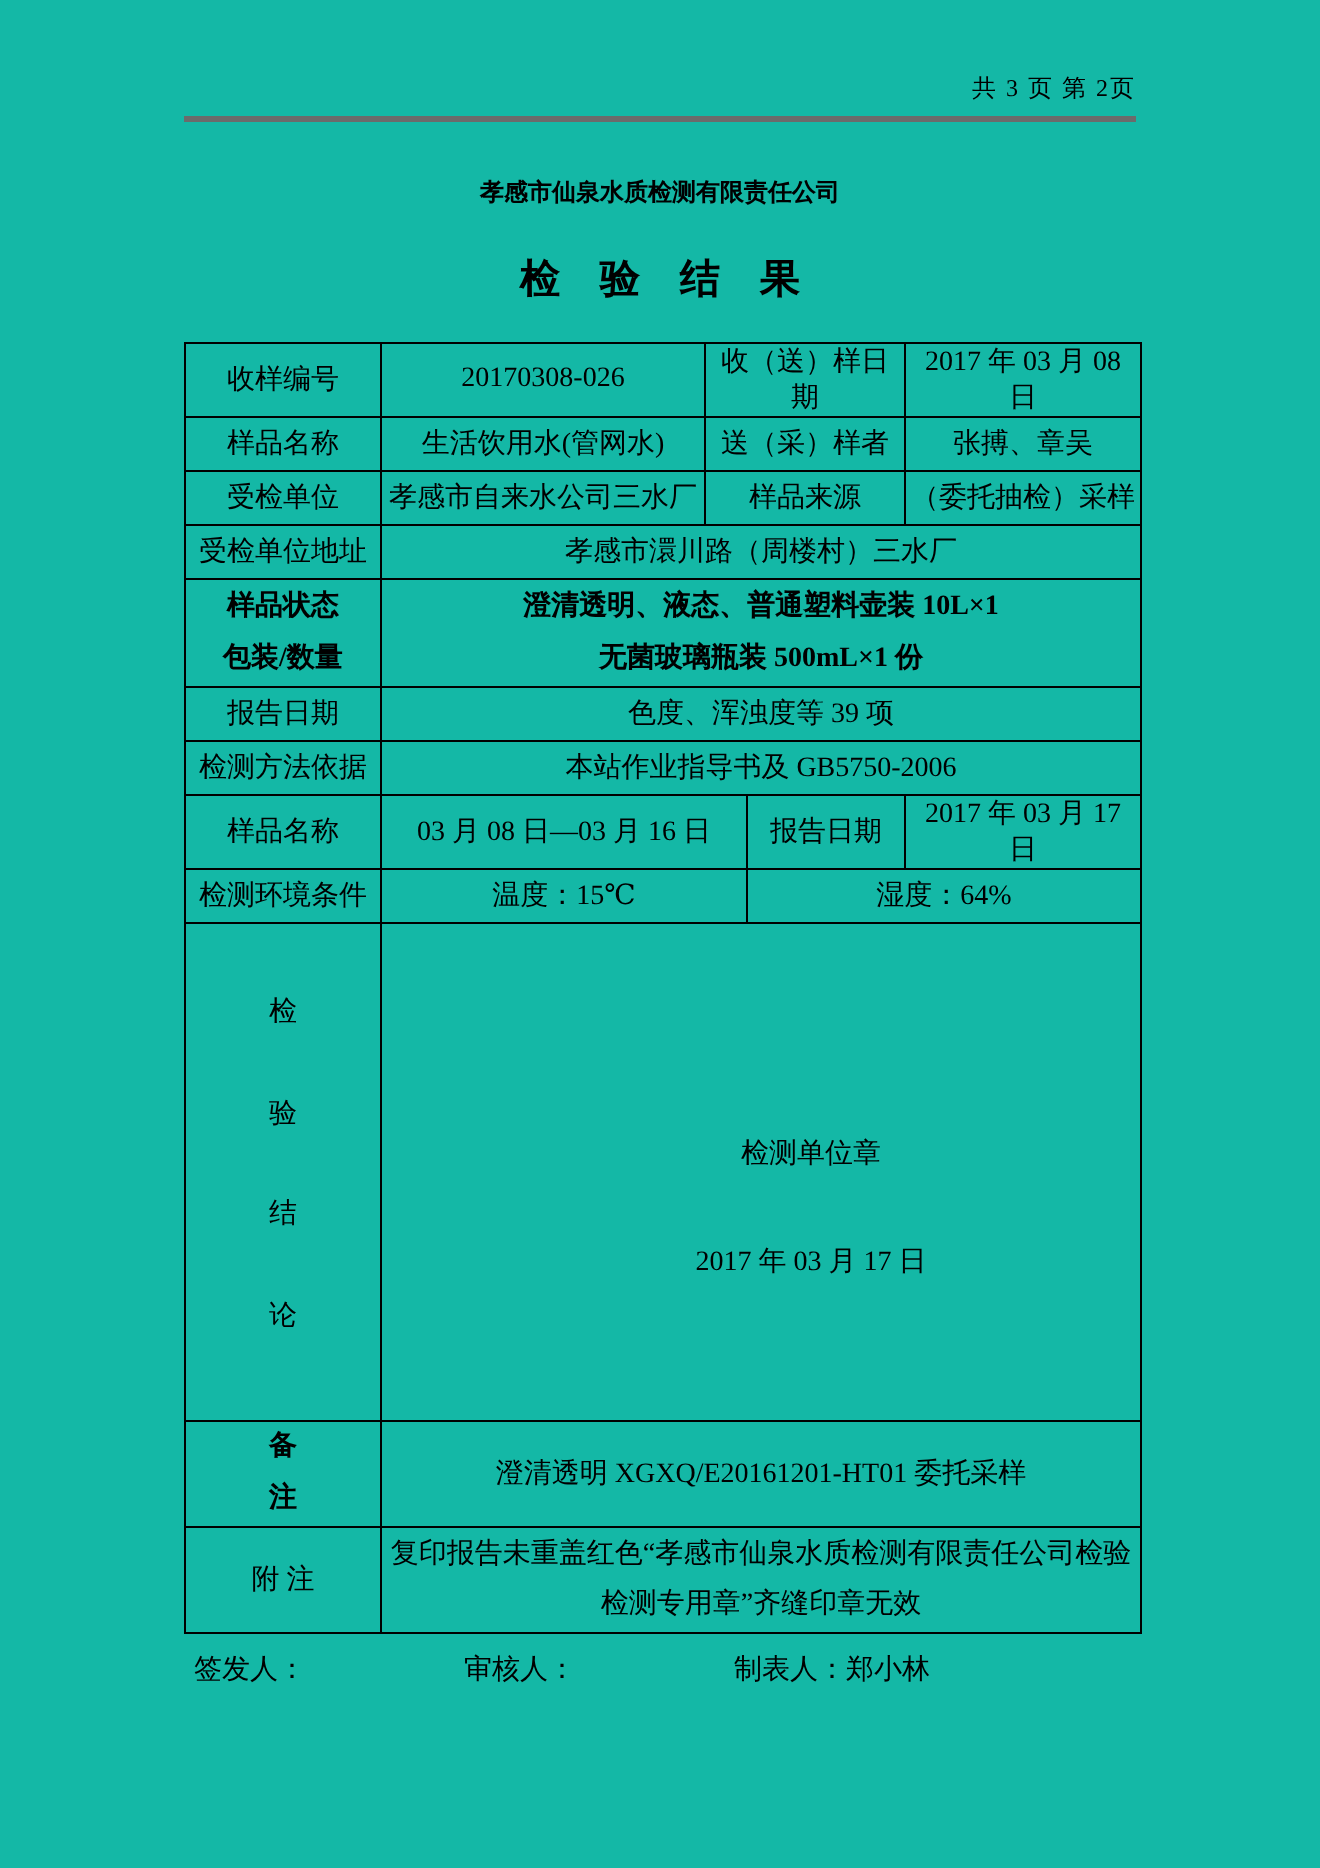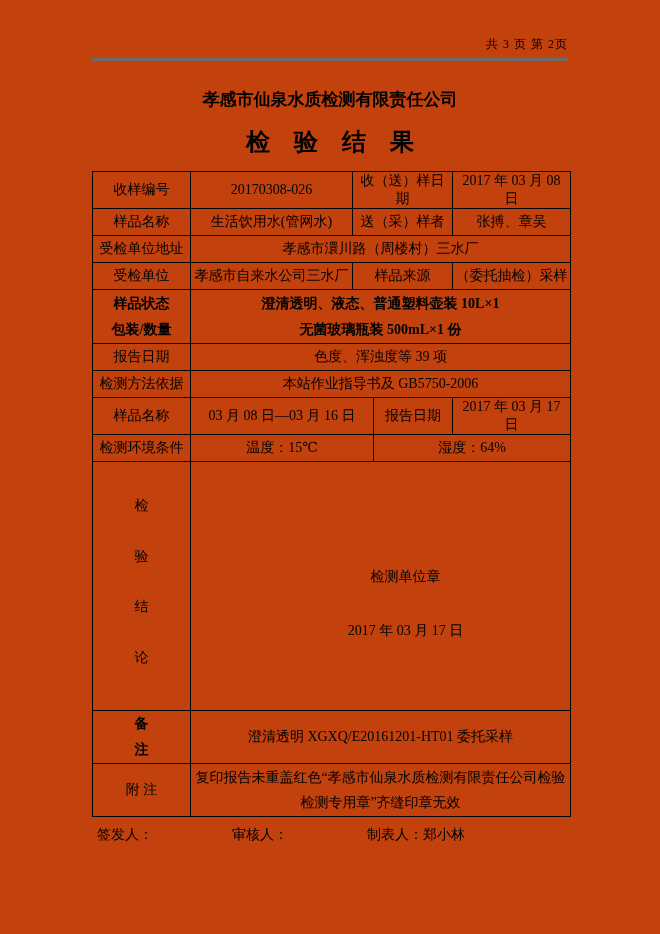--- a/index.html
+++ b/index.html
@@ -1,20 +1,20 @@
 <!DOCTYPE html>
 <html><head>
 <meta charset="utf-8">
 <style>
   html, body { margin: 0; padding: 0; background: #ffffff; }
   .page {
     position: relative;
     width: 660px;
     height: 934px;
-    background: #c2410c;
+    background: #14b8a6;
     font-family: "Liberation Serif", "DejaVu Serif", serif;
     color: #000000;
     overflow: hidden;
   }
   .page-number {
     position: absolute;
     top: 36px;
     right: 92px;
     font-size: 12px;
     letter-spacing: 1px;
@@ -26,30 +26,30 @@
     width: 476px;
     height: 3px;
     background: #6b6b6b;
   }
   .company-title {
     position: absolute;
     top: 88px;
     left: 0;
     width: 100%;
     text-align: center;
-    font-size: 17px;
+    font-size: 12px;
     font-weight: bold;
   }
   .report-title {
     position: absolute;
     top: 126px;
     left: 0;
     width: 100%;
     text-align: center;
-    font-size: 24px;
+    font-size: 20px;
     font-weight: bold;
   }
   table.report {
     position: absolute;
     top: 171px;
     left: 92px;
     width: 478px;
     border-collapse: collapse;
     table-layout: fixed;
   }
@@ -135,28 +135,28 @@
         <td colspan="2">收（送）样日期</td>
         <td>2017 年 03 月 08 日</td>
       </tr>
       <tr class="h27">
         <td>样品名称</td>
         <td>生活饮用水(管网水)</td>
         <td colspan="2">送（采）样者</td>
         <td>张搏、章吴</td>
       </tr>
       <tr class="h27">
-        <td>受检单位地址</td>
-        <td colspan="4">孝感市澴川路（周楼村）三水厂</td>
-      </tr>
-      <tr class="h27">
         <td>受检单位</td>
         <td>孝感市自来水公司三水厂</td>
         <td colspan="2">样品来源</td>
         <td>（委托抽检）采样</td>
+      </tr>
+      <tr class="h27">
+        <td>受检单位地址</td>
+        <td colspan="4">孝感市澴川路（周楼村）三水厂</td>
       </tr>
       <tr class="h54">
         <td>
           <div class="two-line">样品状态</div>
           <div class="two-line">包装/数量</div>
         </td>
         <td colspan="4">
           <div class="two-line">澄清透明、液态、普通塑料壶装 10L×1</div>
           <div class="two-line">无菌玻璃瓶装 500mL×1 份</div>
         </td>

